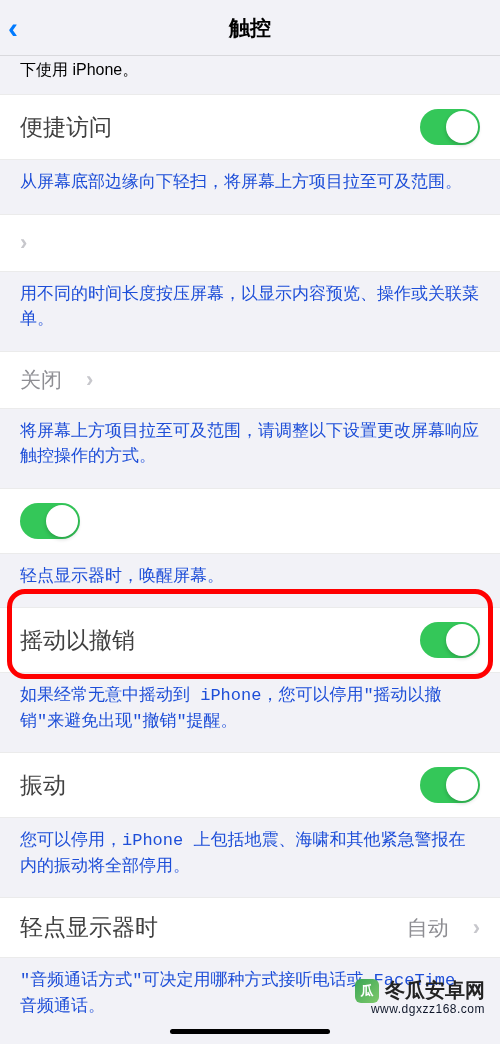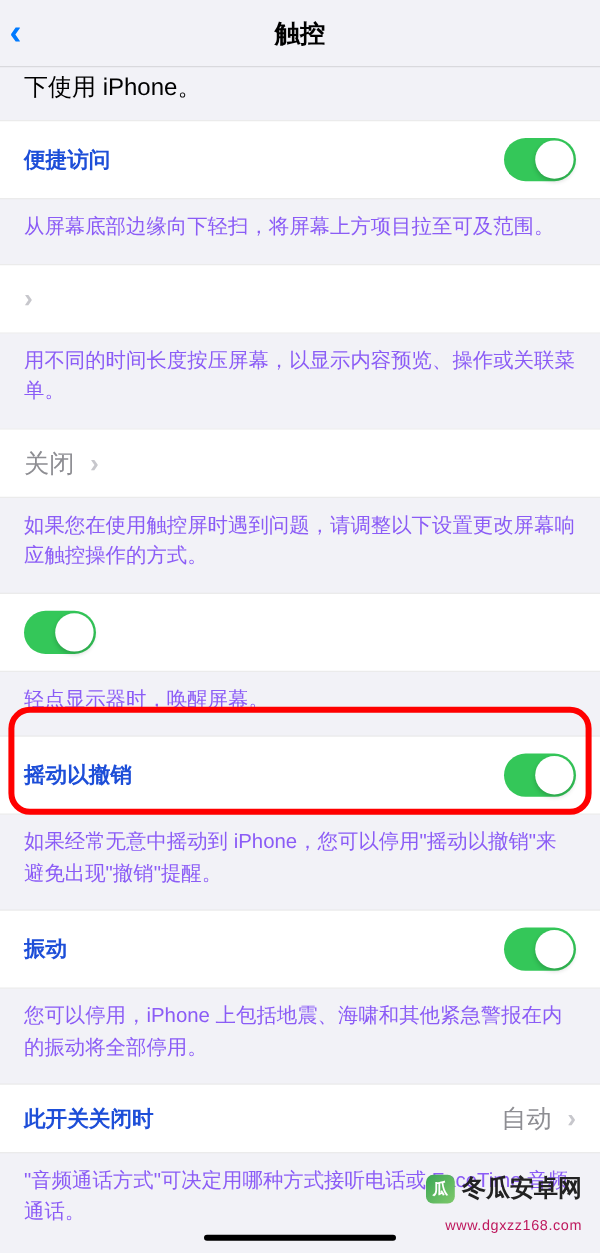--- a/index.html
+++ b/index.html
@@ -41,60 +41,60 @@
       position: absolute;
       left: 50%;
       transform: translateX(-50%);
       font-size: 21px;
       font-weight: 600;
       color: #000;
       font-family: Liberation Serif, serif;
     }
     .partial-desc {
       padding: 2px 20px 12px 20px;
-      font-size: 20px;
+      font-size: 16px;
       color: #000;
       line-height: 1.5;
     }
     .cell-group {
       background: #fff;
       border-top: 1px solid rgba(0,0,0,0.08);
       border-bottom: 1px solid rgba(0,0,0,0.08);
     }
     .cell {
       display: flex;
       align-items: center;
       justify-content: space-between;
       padding: 14px 20px;
       min-height: 56px;
     }
     .cell-label {
-      font-size: 18px;
-      color: #1d4ed8;
-      font-weight: bold;
+      font-size: 23px;
+      color: #404040;
     }
     .cell-value {
       font-size: 21px;
       color: #8e8e93;
-      margin-right: 13px;
+      margin-right: 24px;
     }
     .cell-right {
       display: flex;
       align-items: center;
     }
     .chevron-right {
       color: #c7c7cc;
       font-size: 22px;
       font-weight: 600;
     }
     .footer-text {
       padding: 10px 20px 18px 20px;
       font-size: 17px;
-      color: #8b5cf6;
+      color: #1d4ed8;
       line-height: 1.5;
+      font-family: Liberation Mono, monospace;
     }
     .toggle {
       width: 60px;
       height: 36px;
       background: #34c759;
       border-radius: 18px;
       position: relative;
       flex-shrink: 0;
     }
     .toggle::after {
@@ -149,24 +149,24 @@
       font-weight: bold;
     }
     .watermark1 .wm-text {
       font-family: Liberation Serif, serif;
       font-size: 20px;
       font-weight: 600;
       color: #222;
     }
     .watermark2 {
       position: absolute;
-      bottom: 16px;
+      bottom: 28px;
       right: 15px;
       font-size: 12px;
-      color: #be185d;
+      color: #0f172a;
       letter-spacing: 0.5px;
     }
   </style>
 </head>
 <body>
 
 <div class="nav-bar">
   <div class="back-button">
     <span class="back-chevron">‹</span>
   </div>
@@ -193,21 +193,21 @@
 <div class="footer-text">用不同的时间长度按压屏幕，以显示内容预览、操作或关联菜单。</div>
 
 <div class="cell-group">
   <div class="cell">
     <div class="cell-right">
       <span class="cell-value">关闭</span>
       <span class="chevron-right">›</span>
     </div>
   </div>
 </div>
-<div class="footer-text">如果您在使用触控屏时遇到问题，请调整以下设置更改屏幕响应触控操作的方式。</div>
+<div class="footer-text">将屏幕上方项目拉至可及范围，请调整以下设置更改屏幕响应触控操作的方式。</div>
 
 <div class="cell-group">
   <div class="cell">
     <div class="toggle"></div>
   </div>
 </div>
 <div class="footer-text">轻点显示器时，唤醒屏幕。</div>
 
 <div class="cell-group">
   <div class="cell">
@@ -220,21 +220,21 @@
 <div class="cell-group">
   <div class="cell">
     <span class="cell-label">振动</span>
     <div class="toggle"></div>
   </div>
 </div>
 <div class="footer-text">您可以停用，iPhone 上包括地震、海啸和其他紧急警报在内的振动将全部停用。</div>
 
 <div class="cell-group">
   <div class="cell">
-    <span class="cell-label">此开关关闭时</span>
+    <span class="cell-label">轻点显示器时</span>
     <div class="cell-right">
       <span class="cell-value">自动</span>
       <span class="chevron-right">›</span>
     </div>
   </div>
 </div>
 <div class="footer-text">"音频通话方式"可决定用哪种方式接听电话或 FaceTime 音频通话。</div>
 
 <div class="highlight-box"></div>
 

